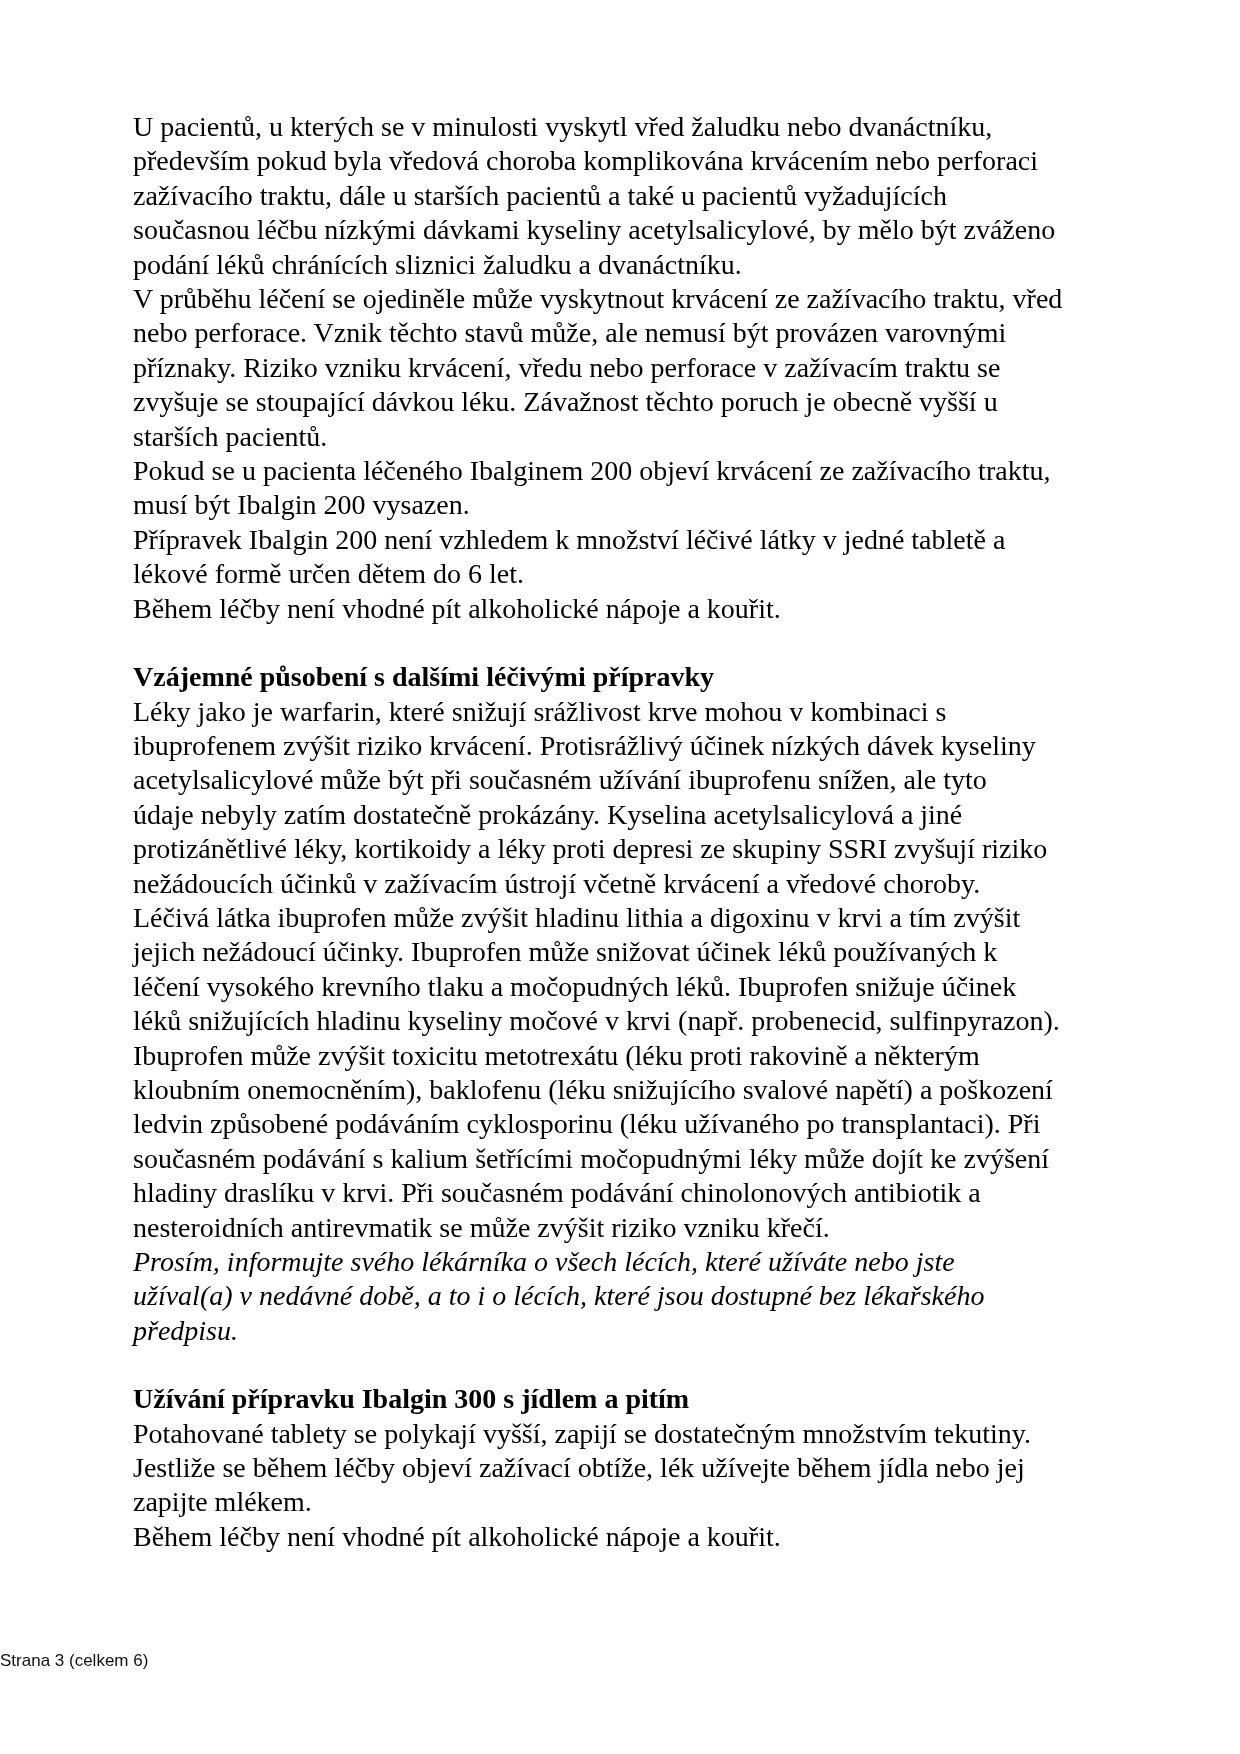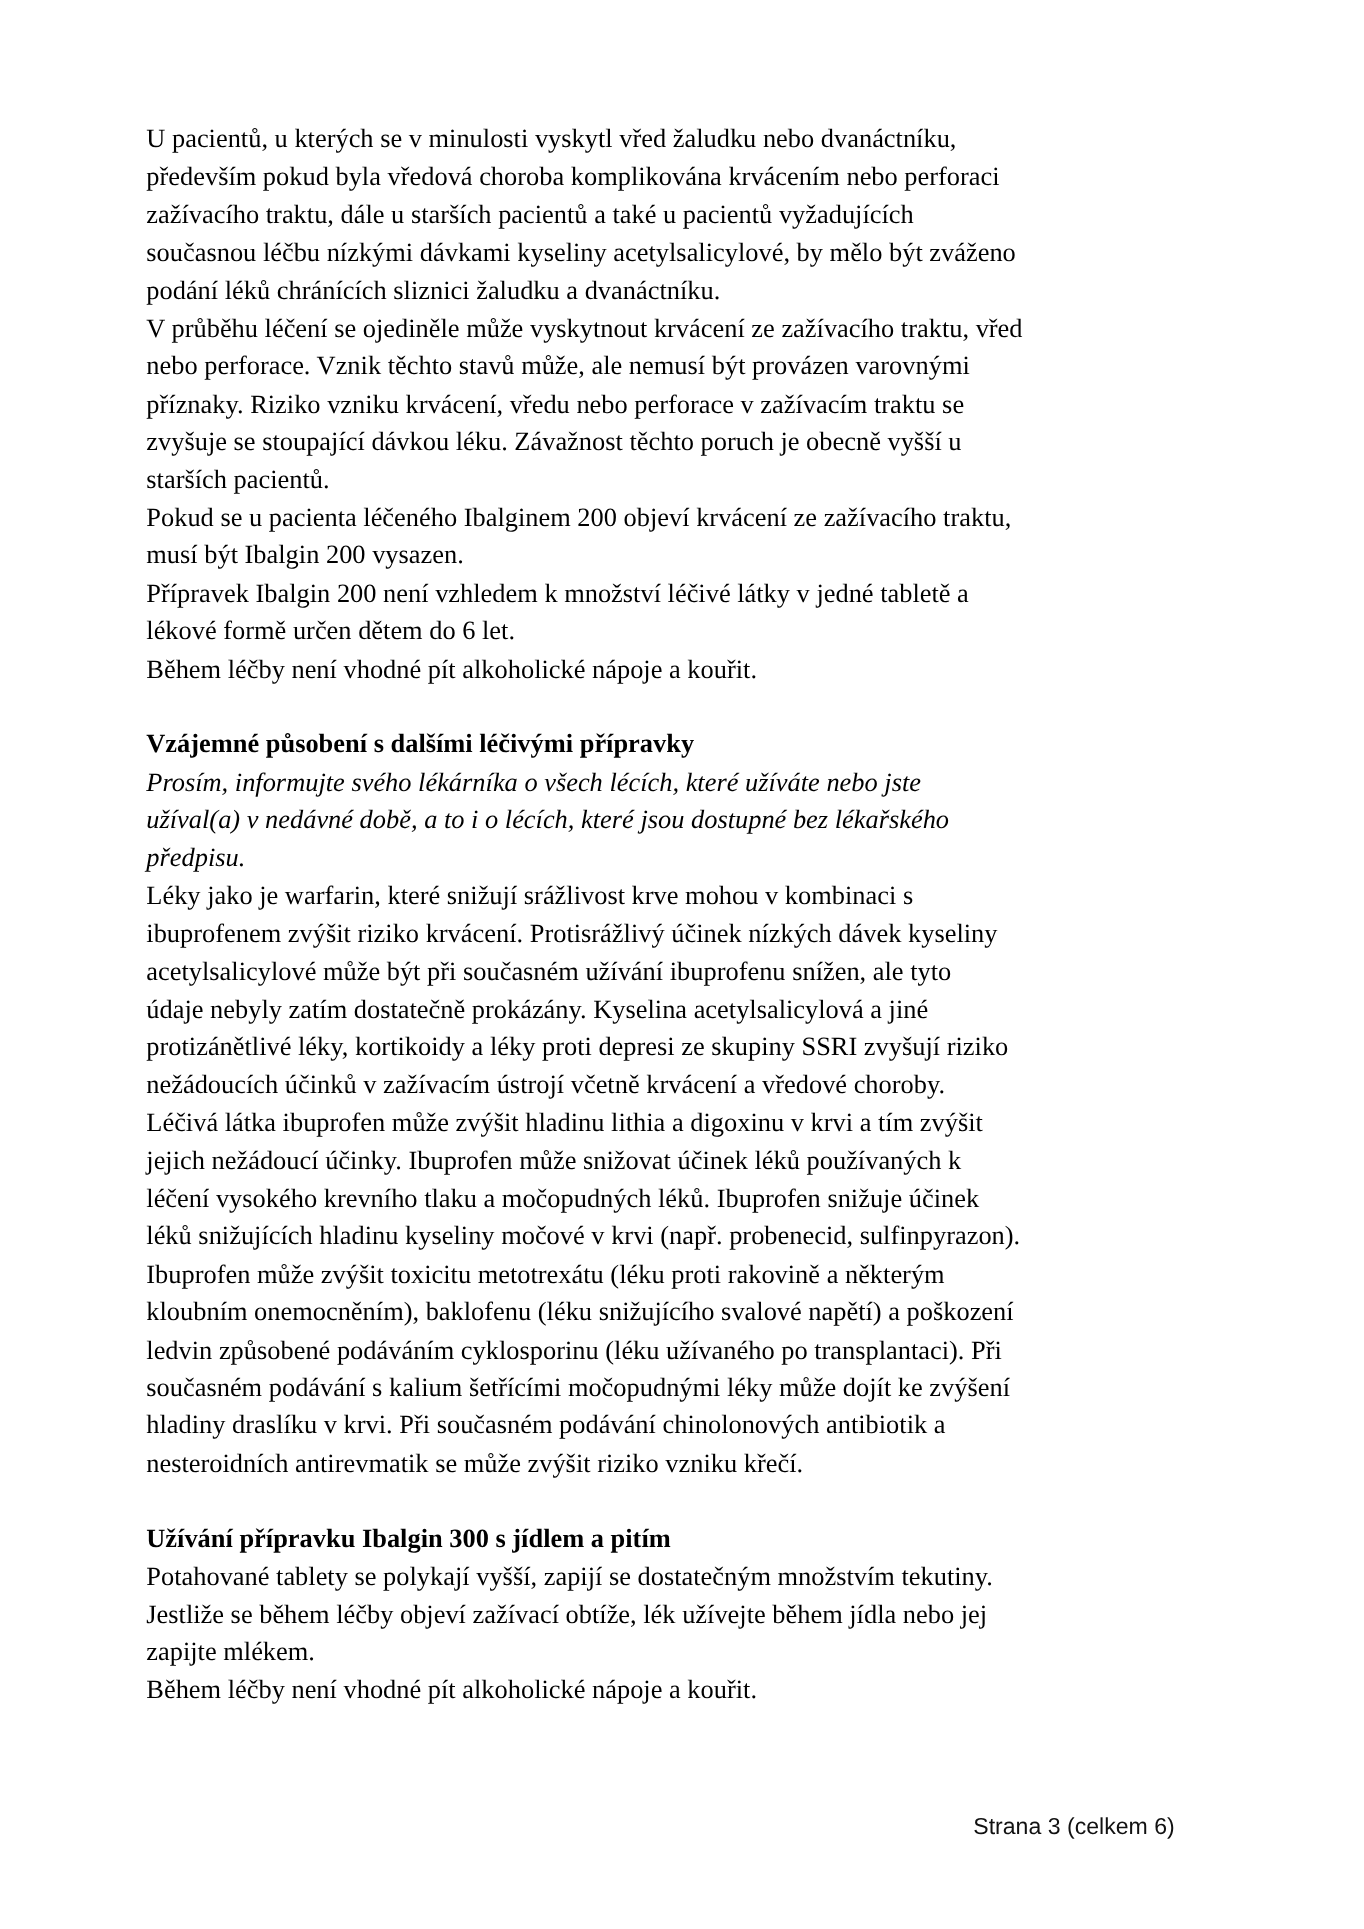--- a/index.html
+++ b/index.html
@@ -13,21 +13,21 @@
     height: 1754px;
     font-family: "Liberation Serif", serif;
     color: #000000;
     overflow: hidden;
   }
   .content {
     position: absolute;
     left: 133px;
     top: 110px;
     width: 985px;
-    font-size: 24px;
+    font-size: 28px;
     line-height: 34.4px;
     text-align: left;
   }
   .block {
     margin: 0;
     white-space: pre-line;
   }
   .heading {
     font-weight: bold;
   }
@@ -35,23 +35,23 @@
     font-style: italic;
   }
   .gap-top {
     margin-top: 34px;
   }
   .footer {
     position: absolute;
     top: 1648px;
     left: 0;
     width: 1068px;
-    text-align: right;
+    text-align: left;
     font-family: "Liberation Sans", sans-serif;
-    font-size: 21px;
+    font-size: 17px;
     line-height: 26px;
     color: #111111;
   }
 </style>
 </head>
 <body>
 
 <div class="content">
   <p class="block">U pacientů, u kterých se v minulosti vyskytl vřed žaludku nebo dvanáctníku,
 především pokud byla vředová choroba komplikována krvácením nebo perforaci
@@ -62,39 +62,39 @@
 nebo perforace. Vznik těchto stavů může, ale nemusí být provázen varovnými
 příznaky. Riziko vzniku krvácení, vředu nebo perforace v zažívacím traktu se
 zvyšuje se stoupající dávkou léku. Závažnost těchto poruch je obecně vyšší u
 starších pacientů.</p>
   <p class="block">Pokud se u pacienta léčeného Ibalginem 200 objeví krvácení ze zažívacího traktu,
 musí být Ibalgin 200 vysazen.</p>
   <p class="block">Přípravek Ibalgin 200 není vzhledem k množství léčivé látky v jedné tabletě a
 lékové formě určen dětem do 6 let.</p>
   <p class="block">Během léčby není vhodné pít alkoholické nápoje a kouřit.</p>
   <p class="block heading gap-top">Vzájemné působení s dalšími léčivými přípravky</p>
-  <p class="block italic">Prosím, informujte svého lékárníka o všech lécích, které užíváte nebo jste
-užíval(a) v nedávné době, a to i o lécích, které jsou dostupné bez lékařského
-předpisu.</p>
   <p class="block">Léky jako je warfarin, které snižují srážlivost krve mohou v kombinaci s
 ibuprofenem zvýšit riziko krvácení. Protisrážlivý účinek nízkých dávek kyseliny
 acetylsalicylové může být při současném užívání ibuprofenu snížen, ale tyto
 údaje nebyly zatím dostatečně prokázány. Kyselina acetylsalicylová a jiné
 protizánětlivé léky, kortikoidy a léky proti depresi ze skupiny SSRI zvyšují riziko
 nežádoucích účinků v zažívacím ústrojí včetně krvácení a vředové choroby.
 Léčivá látka ibuprofen může zvýšit hladinu lithia a digoxinu v krvi a tím zvýšit
 jejich nežádoucí účinky. Ibuprofen může snižovat účinek léků používaných k
 léčení vysokého krevního tlaku a močopudných léků. Ibuprofen snižuje účinek
 léků snižujících hladinu kyseliny močové v krvi (např. probenecid, sulfinpyrazon).
 Ibuprofen může zvýšit toxicitu metotrexátu (léku proti rakovině a některým
 kloubním onemocněním), baklofenu (léku snižujícího svalové napětí) a poškození
 ledvin způsobené podáváním cyklosporinu (léku užívaného po transplantaci). Při
 současném podávání s kalium šetřícími močopudnými léky může dojít ke zvýšení
 hladiny draslíku v krvi. Při současném podávání chinolonových antibiotik a
 nesteroidních antirevmatik se může zvýšit riziko vzniku křečí.</p>
+  <p class="block italic">Prosím, informujte svého lékárníka o všech lécích, které užíváte nebo jste
+užíval(a) v nedávné době, a to i o lécích, které jsou dostupné bez lékařského
+předpisu.</p>
   <p class="block heading gap-top">Užívání přípravku Ibalgin 300 s jídlem a pitím</p>
   <p class="block">Potahované tablety se polykají vyšší, zapijí se dostatečným množstvím tekutiny.
 Jestliže se během léčby objeví zažívací obtíže, lék užívejte během jídla nebo jej
 zapijte mlékem.</p>
   <p class="block">Během léčby není vhodné pít alkoholické nápoje a kouřit.</p>
 </div>
 
 <div class="footer">Strana 3 (celkem 6)</div>
 
 </body></html>

